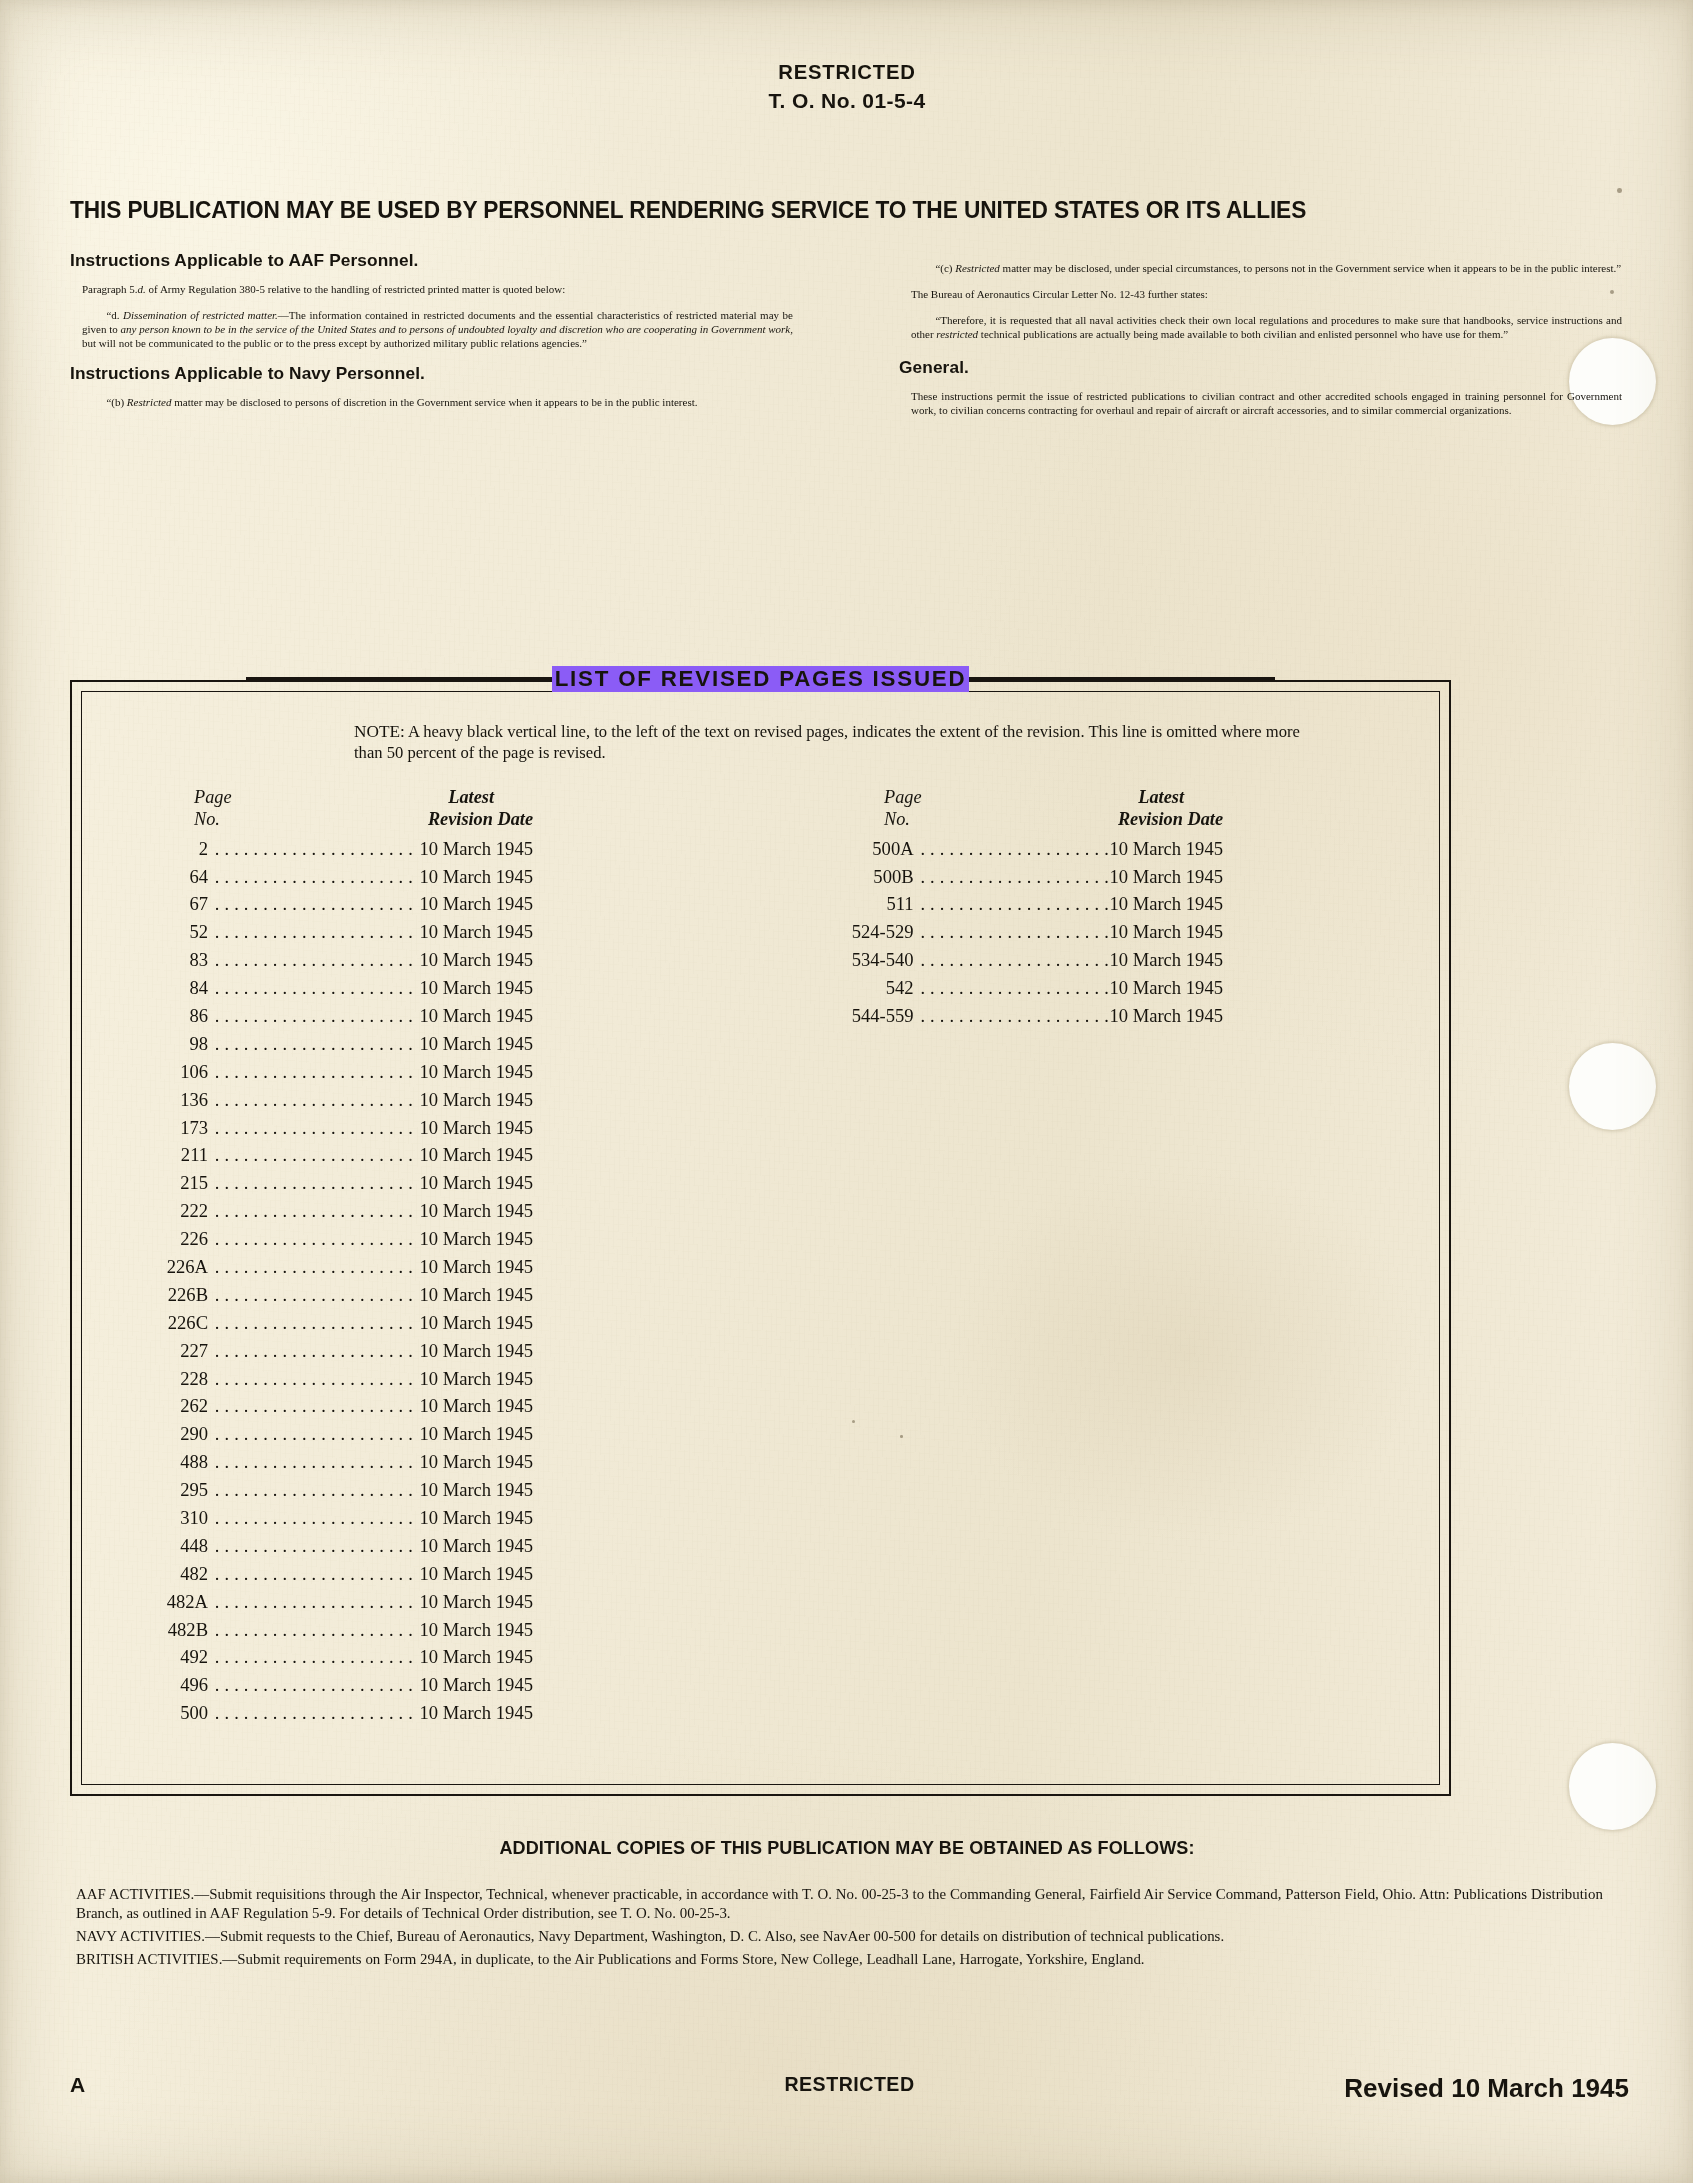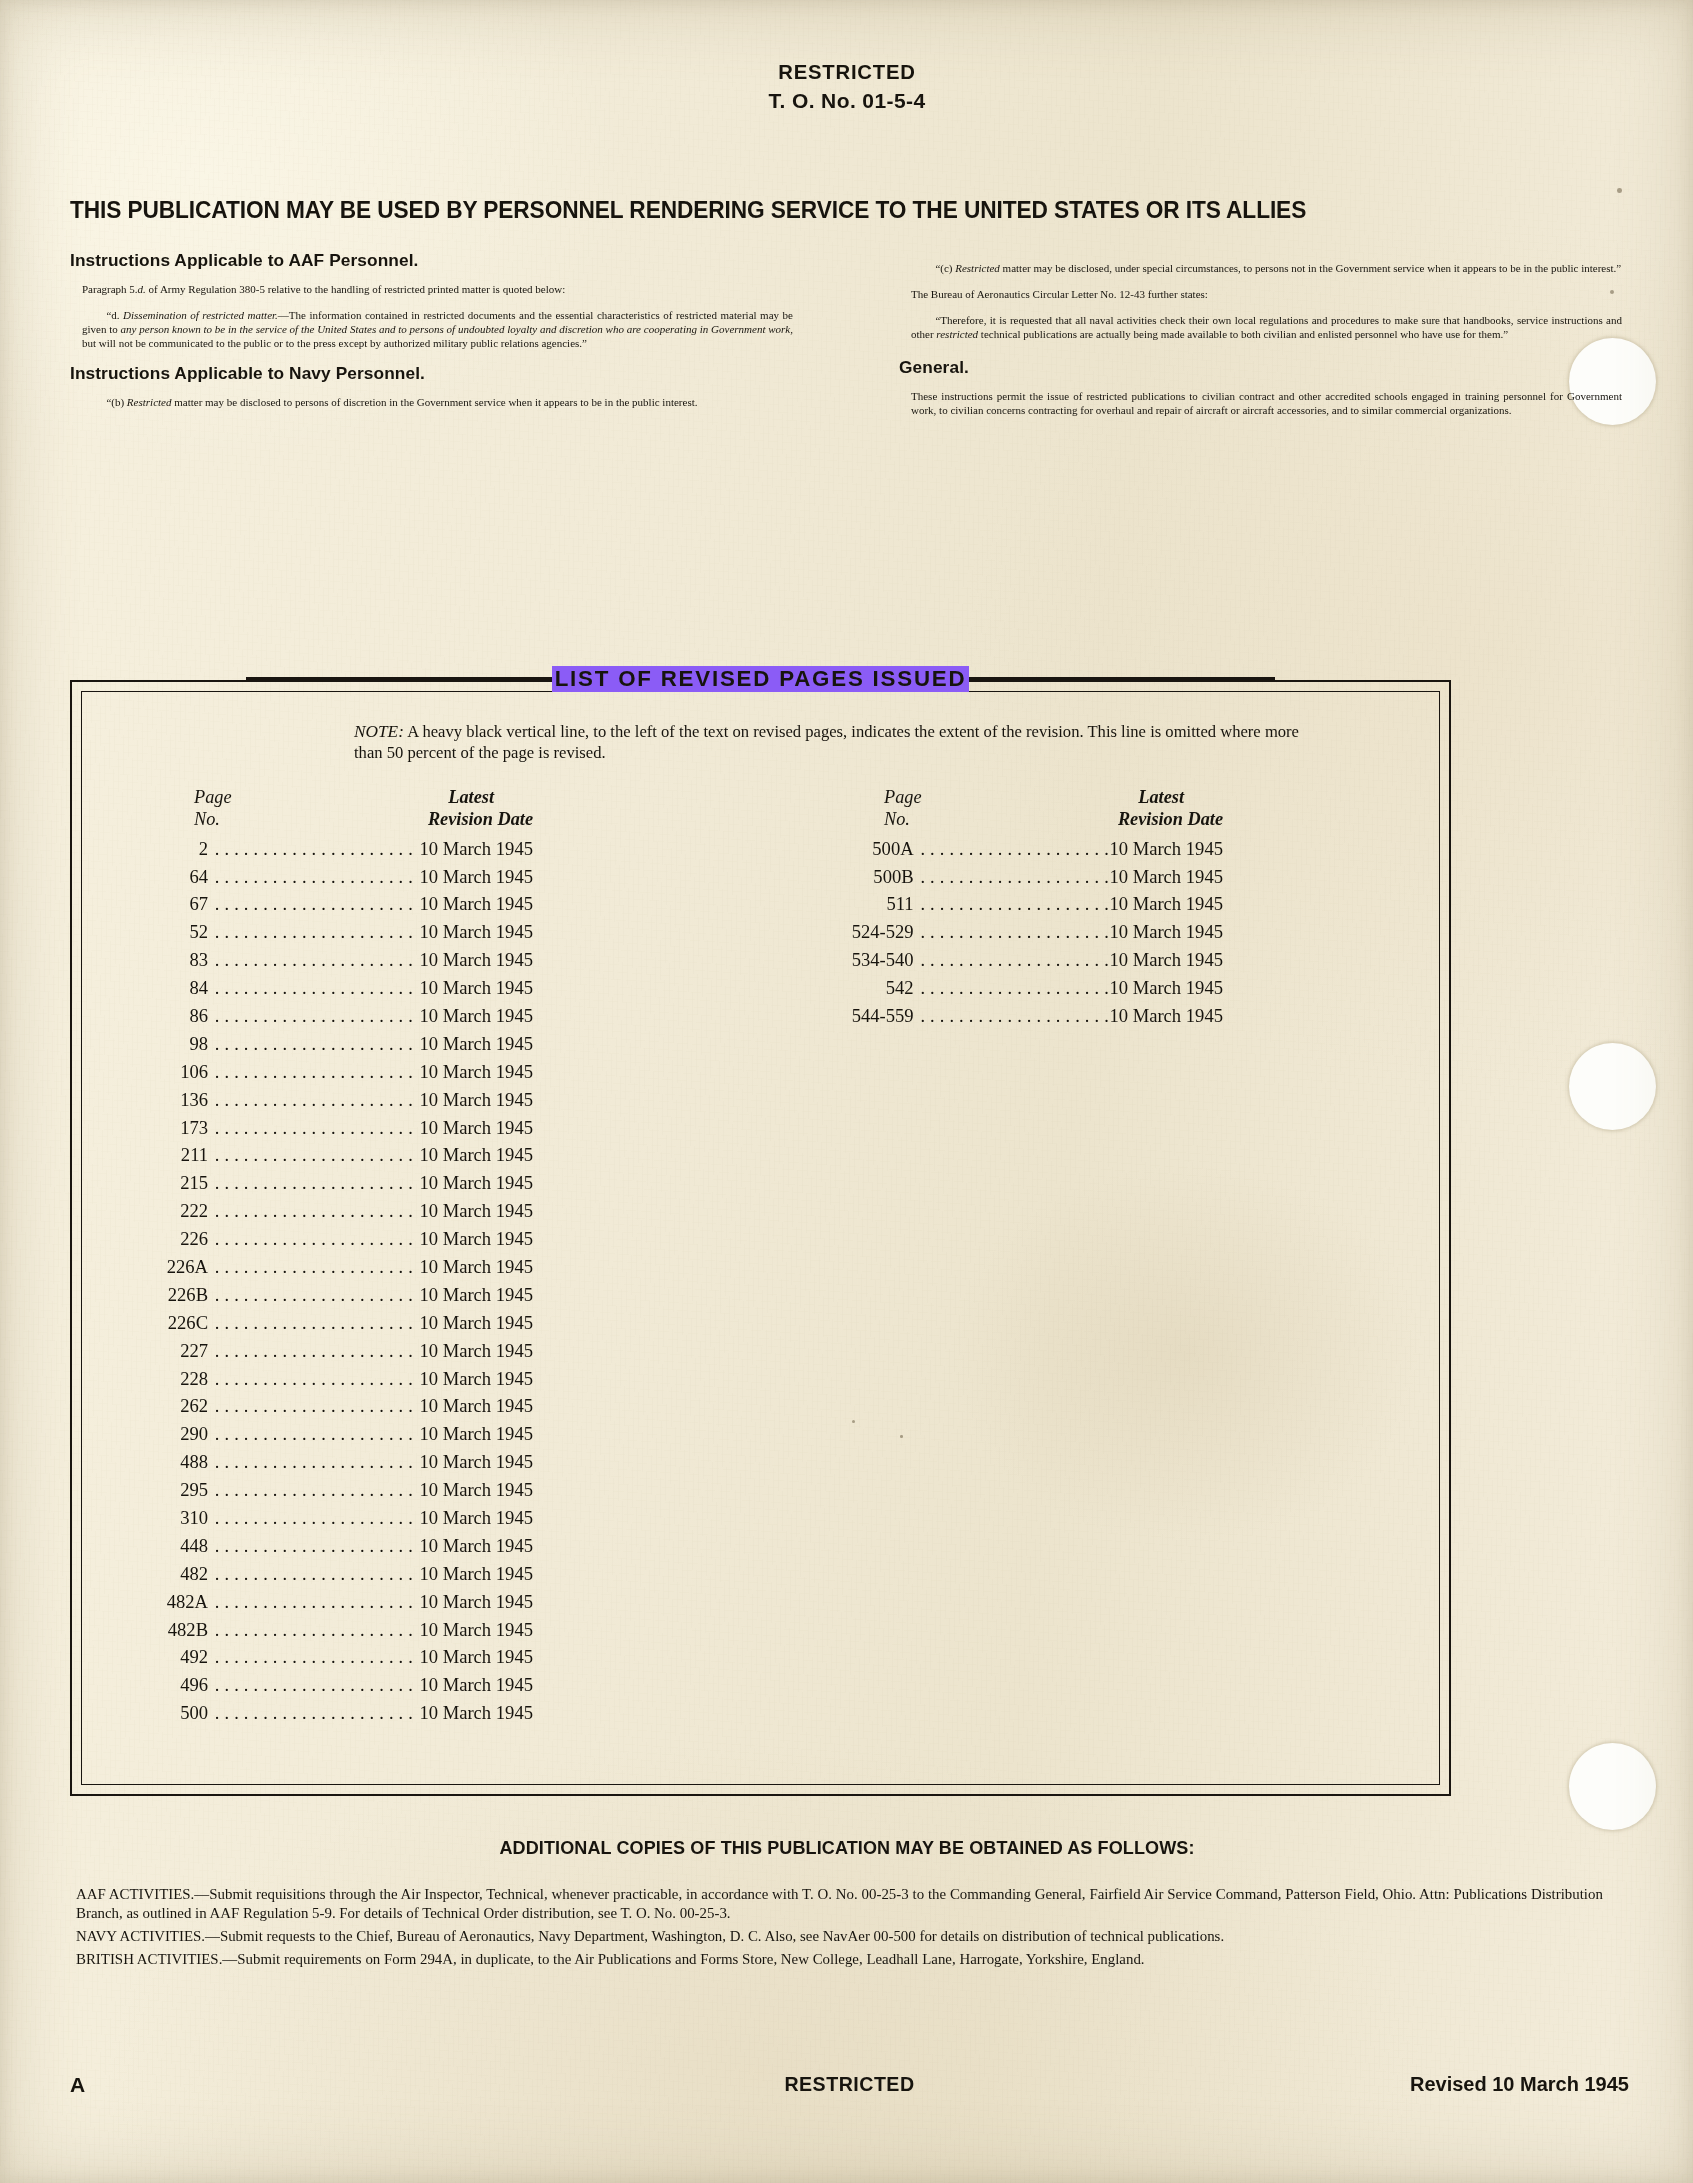--- a/index.html
+++ b/index.html
@@ -99,21 +99,21 @@
   .boxtitle .rule{ flex:1 1 auto; height:3.4px; background:#191510; }
   .boxtitle .txt{
     flex:0 0 auto; padding:0 2.7px;
     background:#8b5cf6;
     font-weight:bold; font-size:22.3px; letter-spacing:1.8px;
   }
   .note{
     position:absolute;
     font-size:16.6px; line-height:1.2;
   }
-  .note .nw{ font-style:italic; font-size:17.3px; }
+  .note .nw{ font-size:17.3px; }
 
   
   .lists{ position:absolute; display:flex; }
   .lcol{ }
   .chead{ display:flex; margin-bottom:9.5px; }
   .chead .c1{ font-style:italic; font-size:18.3px; line-height:1.18;margin-left:40px; }
   .chead .c2{ font-style:italic; font-size:18.3px; line-height:1.18; font-weight:bold; text-align:right; }
   .row{ display:flex; align-items:baseline; font-size:18.6px; line-height:1.0; margin-bottom:9.3px; }
   .row .pg{ text-align:right; white-space:nowrap; }
   .row .dots{
@@ -136,21 +136,21 @@
     text-align:justify;
     transform:scaleX(.98); transform-origin:left center;
   }
   .fine p + p{ margin-top:3.4px; }
 
   
   .footer{ position:absolute; left:70px; right:65px; height:27px; }
   .footer > div{ position:absolute; font-family:"Liberation Sans", sans-serif; font-weight:bold; }
   .f-left{ left:0; font-size:21px; }
   .f-mid{ left:0; right:0; text-align:center; font-size:19.6px; letter-spacing:0.5px; }
-  .f-right{ right:0; font-size:20px; }
+  .f-right{ right:0; font-size:26px; }
 
   
   .speck{ position:absolute; background:#6e6047; border-radius:50%; opacity:.55; }
 </style>
 </head>
 <body>
 
 <div class="paper-grain"></div>
 <div class="fiber"></div>
 

